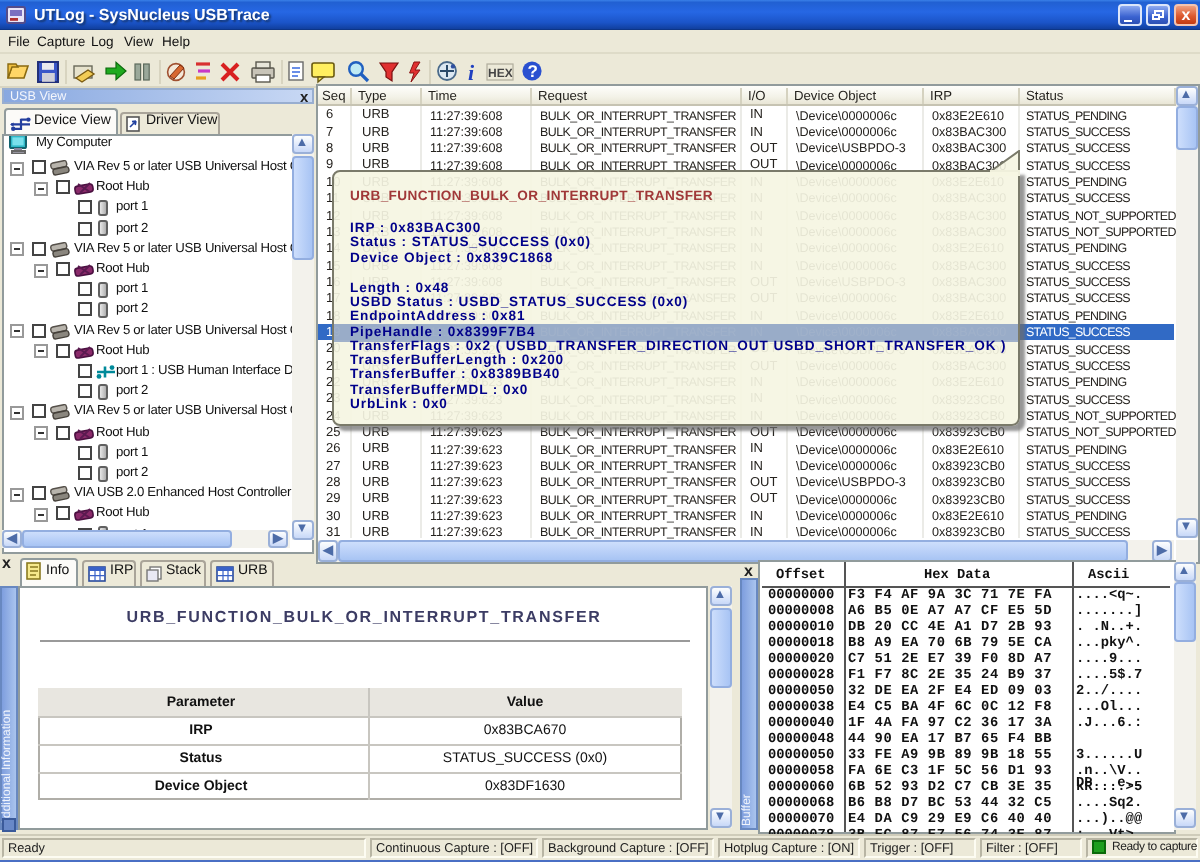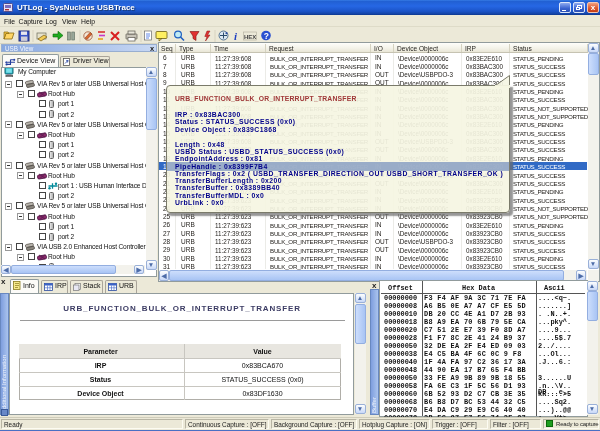--- a/index.html
+++ b/index.html
@@ -608,27 +608,27 @@
 <div class="tx" style="left:384px;top:309.8px;font-family:'Liberation Mono',monospace;font-size:6.9px;font-weight:bold;color:#111;">00000010</div>
 <div class="tx" style="left:424px;top:309.8px;font-family:'Liberation Mono',monospace;font-size:6.9px;font-weight:bold;color:#111;letter-spacing:0.3px;">DB 20 CC 4E A1 D7 2B 93</div>
 <div class="tx" style="left:538px;top:309.8px;font-family:'Liberation Mono',monospace;font-size:6.9px;font-weight:bold;color:#111;">. .N..+.</div>
 <div class="tx" style="left:384px;top:317.84999999999997px;font-family:'Liberation Mono',monospace;font-size:6.9px;font-weight:bold;color:#111;">00000018</div>
 <div class="tx" style="left:424px;top:317.84999999999997px;font-family:'Liberation Mono',monospace;font-size:6.9px;font-weight:bold;color:#111;letter-spacing:0.3px;">B8 A9 EA 70 6B 79 5E CA</div>
 <div class="tx" style="left:538px;top:317.84999999999997px;font-family:'Liberation Mono',monospace;font-size:6.9px;font-weight:bold;color:#111;">...pky^.</div>
 <div class="tx" style="left:384px;top:325.9px;font-family:'Liberation Mono',monospace;font-size:6.9px;font-weight:bold;color:#111;">00000020</div>
 <div class="tx" style="left:424px;top:325.9px;font-family:'Liberation Mono',monospace;font-size:6.9px;font-weight:bold;color:#111;letter-spacing:0.3px;">C7 51 2E E7 39 F0 8D A7</div>
 <div class="tx" style="left:538px;top:325.9px;font-family:'Liberation Mono',monospace;font-size:6.9px;font-weight:bold;color:#111;">....9...</div>
 <div class="tx" style="left:384px;top:333.95px;font-family:'Liberation Mono',monospace;font-size:6.9px;font-weight:bold;color:#111;">00000028</div>
-<div class="tx" style="left:424px;top:333.95px;font-family:'Liberation Mono',monospace;font-size:6.9px;font-weight:bold;color:#111;letter-spacing:0.3px;">F1 F7 8C 2E 41 24 B9 37</div>
+<div class="tx" style="left:424px;top:333.95px;font-family:'Liberation Mono',monospace;font-size:6.9px;font-weight:bold;color:#111;letter-spacing:0.3px;">F1 F7 8C 2E 35 24 B9 37</div>
 <div class="tx" style="left:538px;top:333.95px;font-family:'Liberation Mono',monospace;font-size:6.9px;font-weight:bold;color:#111;">....5$.7</div>
 <div class="tx" style="left:384px;top:342.0px;font-family:'Liberation Mono',monospace;font-size:6.9px;font-weight:bold;color:#111;">00000050</div>
 <div class="tx" style="left:424px;top:342.0px;font-family:'Liberation Mono',monospace;font-size:6.9px;font-weight:bold;color:#111;letter-spacing:0.3px;">32 DE EA 2F E4 ED 09 03</div>
 <div class="tx" style="left:538px;top:342.0px;font-family:'Liberation Mono',monospace;font-size:6.9px;font-weight:bold;color:#111;">2../....</div>
 <div class="tx" style="left:384px;top:350.05px;font-family:'Liberation Mono',monospace;font-size:6.9px;font-weight:bold;color:#111;">00000038</div>
-<div class="tx" style="left:424px;top:350.05px;font-family:'Liberation Mono',monospace;font-size:6.9px;font-weight:bold;color:#111;letter-spacing:0.3px;">E4 C5 BA 4F 6C 0C 9 F8</div>
+<div class="tx" style="left:424px;top:350.05px;font-family:'Liberation Mono',monospace;font-size:6.9px;font-weight:bold;color:#111;letter-spacing:0.3px;">E4 C5 BA 4F 6C 0C 12 F8</div>
 <div class="tx" style="left:538px;top:350.05px;font-family:'Liberation Mono',monospace;font-size:6.9px;font-weight:bold;color:#111;">...Ol...</div>
 <div class="tx" style="left:384px;top:358.1px;font-family:'Liberation Mono',monospace;font-size:6.9px;font-weight:bold;color:#111;">00000040</div>
 <div class="tx" style="left:424px;top:358.1px;font-family:'Liberation Mono',monospace;font-size:6.9px;font-weight:bold;color:#111;letter-spacing:0.3px;">1F 4A FA 97 C2 36 17 3A</div>
 <div class="tx" style="left:538px;top:358.1px;font-family:'Liberation Mono',monospace;font-size:6.9px;font-weight:bold;color:#111;">.J...6.:</div>
 <div class="tx" style="left:384px;top:366.15px;font-family:'Liberation Mono',monospace;font-size:6.9px;font-weight:bold;color:#111;">00000048</div>
 <div class="tx" style="left:424px;top:366.15px;font-family:'Liberation Mono',monospace;font-size:6.9px;font-weight:bold;color:#111;letter-spacing:0.3px;">44 90 EA 17 B7 65 F4 BB</div>
 <div class="tx" style="left:538px;top:388px;font-family:'Liberation Mono',monospace;font-size:6.9px;font-weight:bold;color:#111;">DP...e..</div>
 <div class="tx" style="left:384px;top:374.2px;font-family:'Liberation Mono',monospace;font-size:6.9px;font-weight:bold;color:#111;">00000050</div>
 <div class="tx" style="left:424px;top:374.2px;font-family:'Liberation Mono',monospace;font-size:6.9px;font-weight:bold;color:#111;letter-spacing:0.3px;">33 FE A9 9B 89 9B 18 55</div>
 <div class="tx" style="left:538px;top:374.2px;font-family:'Liberation Mono',monospace;font-size:6.9px;font-weight:bold;color:#111;">3......U</div>

